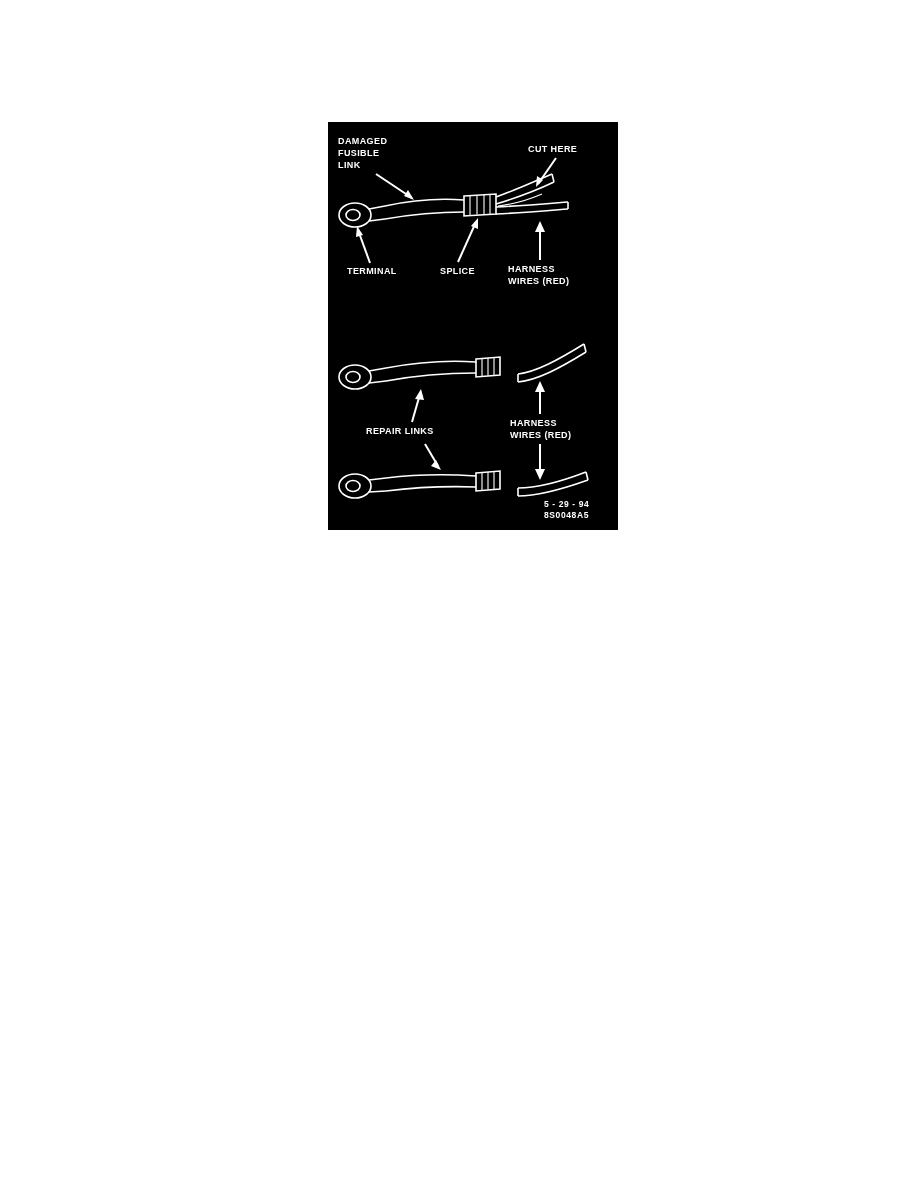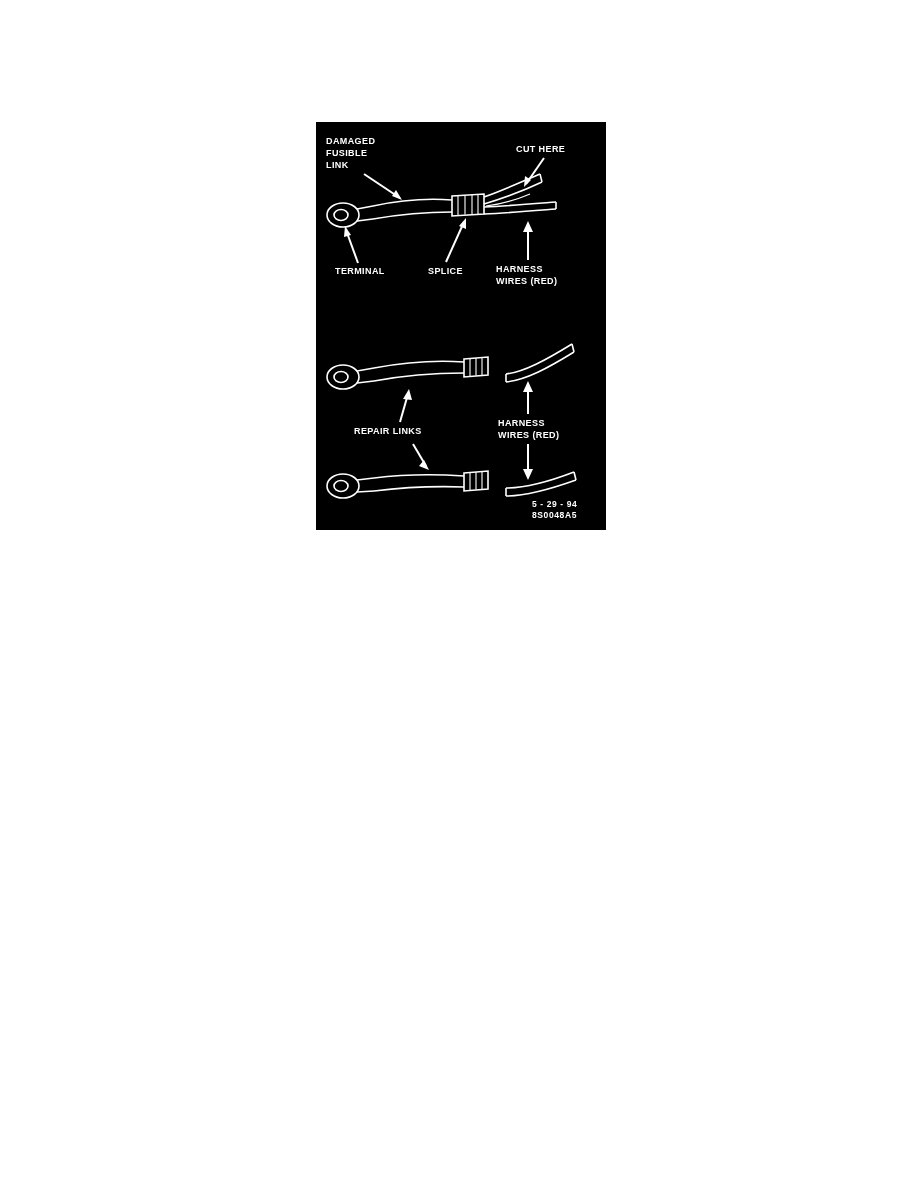--- a/index.html
+++ b/index.html
@@ -10,21 +10,21 @@
   body {
     width: 918px;
     height: 1188px;
     position: relative;
     font-family: "Liberation Sans", sans-serif;
     overflow: hidden;
   }
 
   #figure-panel {
     position: absolute;
-    left: 316px;
+    left: 328px;
     top: 122px;
     width: 290px;
     height: 408px;
     background: #ef4444;
   }
 
   #figure-svg {
     display: block;
     width: 290px;
     height: 408px;

